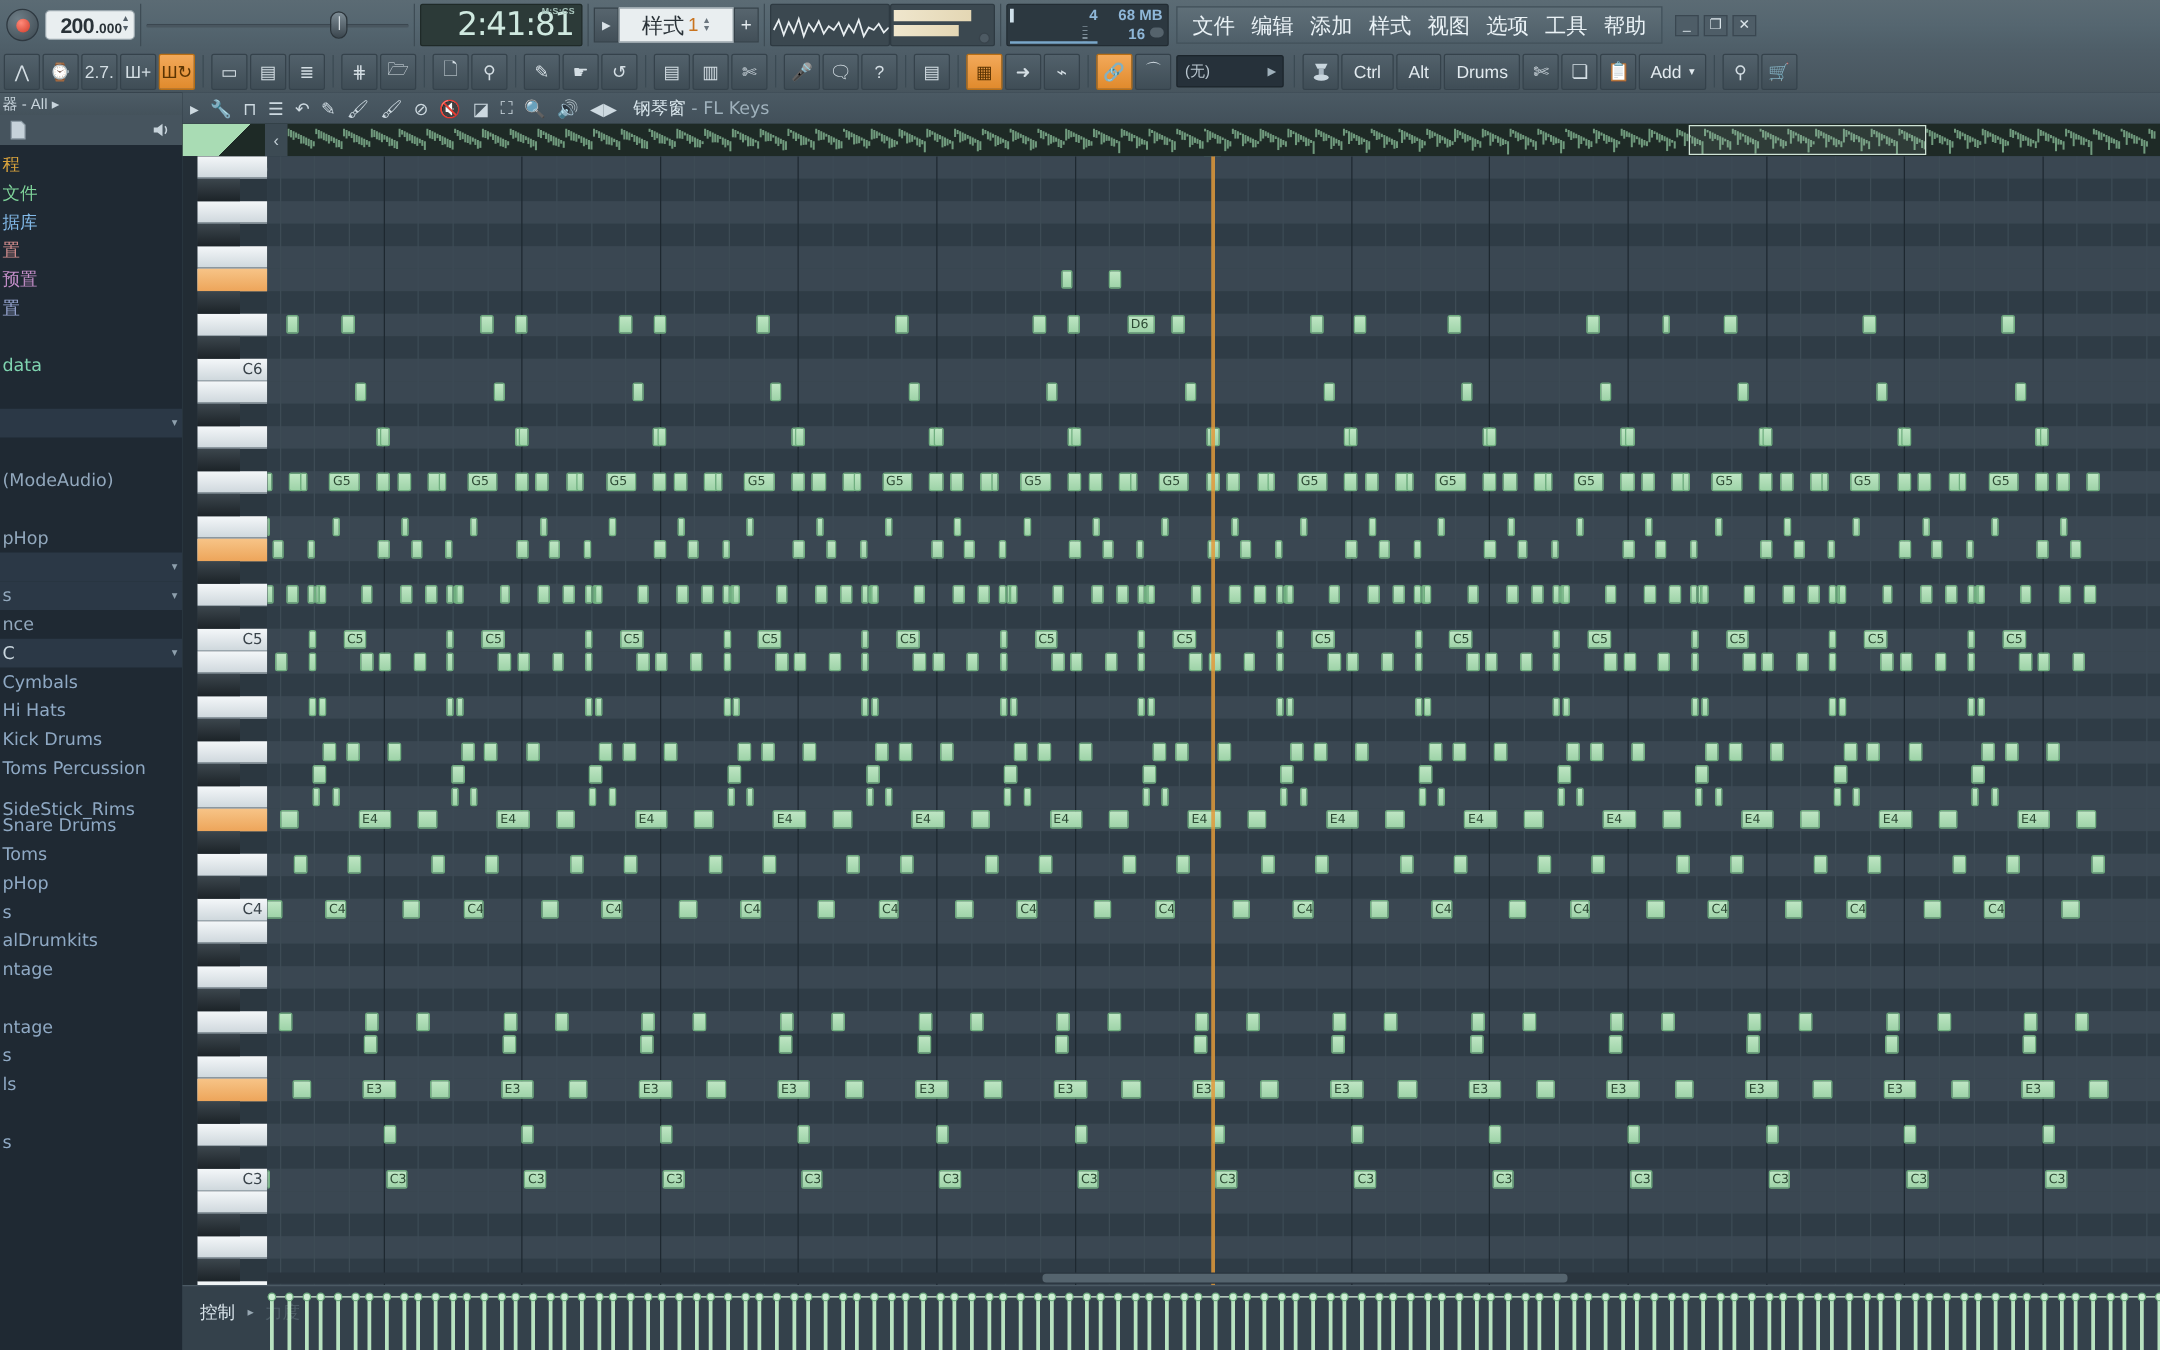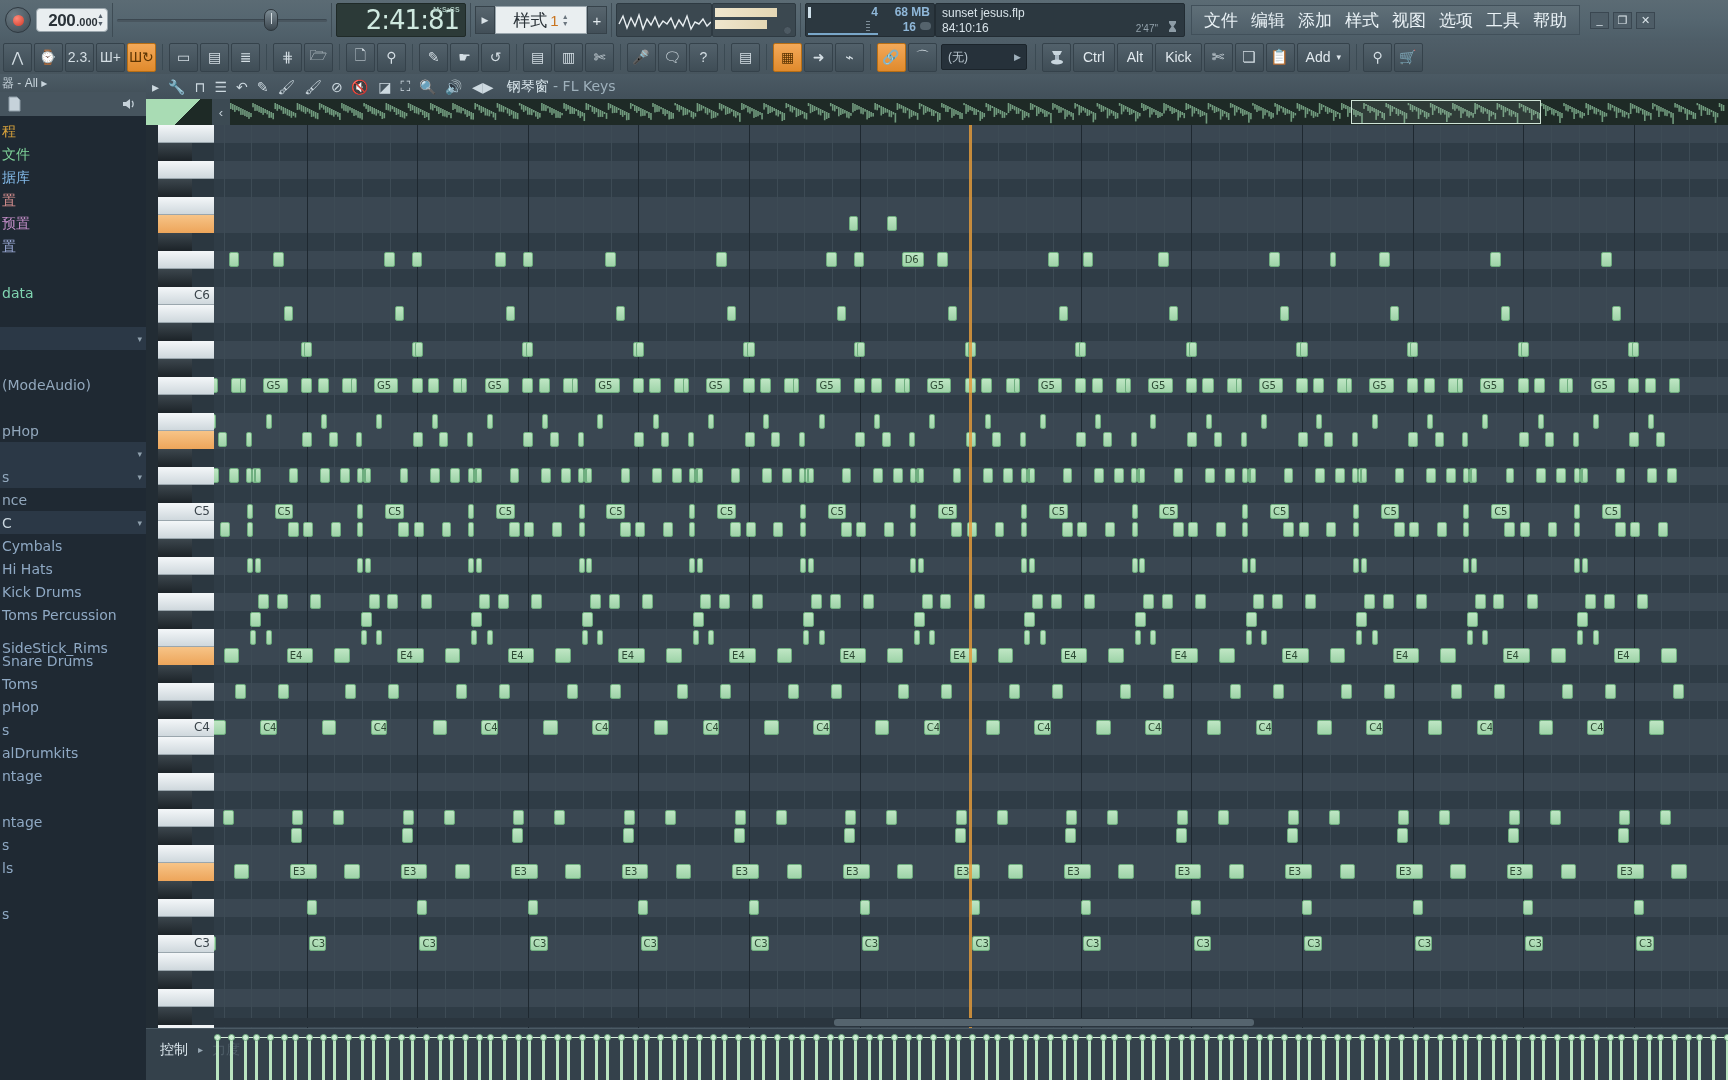--- a/index.html
+++ b/index.html
@@ -264,28 +264,20 @@
     <div class="cpu-panel">
       <i class="tickbar"></i>
       <span class="val num1">4</span>
       <span class="val mem">68 MB</span>
       <i class="dots"></i>
       <span class="val num2">16</span>
       <i class="underline"></i>
       <i class="oval"></i>
     </div>
 
-    <div class="filebox">
-      <div class="fn">sunset jesus.flp</div>
-      <div class="fl">84:10:16</div>
-      <span class="dur">2'47"</span>
-      <svg class="hourglass" viewBox="0 0 11 13">
-        <path d="M2 1h7v2l-2.5 3.5L9 10v2H2v-2l2.5-3.5L2 3z" fill="#8d9ca6"></path>
-      </svg>
-    </div>
 
     <div class="menubar">
       <span>文件</span>
       <span>编辑</span>
       <span>添加</span>
       <span>样式</span>
       <span>视图</span>
       <span>选项</span>
       <span>工具</span>
       <span>帮助</span>
@@ -294,21 +286,21 @@
     <div class="wbtns">
       <div class="wbtn">_</div>
       <div class="wbtn">❐</div>
       <div class="wbtn">✕</div>
     </div>
   </div>
 
   <div class="toolbar2" id="toolbar-row">
       <div class="tbtn" style="font-size: 14px;">⋀</div>
       <div class="tbtn" style="font-size: 14px;">⌚</div>
-      <div class="tbtn" style="font-size: 14px;">2.3.</div>
+      <div class="tbtn" style="font-size: 14px;">2.7.</div>
       <div class="tbtn" style="font-size: 14px;">Ш+</div>
       <div class="tbtn on" style="font-size: 14px;">Ш↻</div>
       <div class="tsep"></div>
       <div class="tbtn" style="font-size: 14px;">▭</div>
       <div class="tbtn" style="font-size: 14px;">▤</div>
       <div class="tbtn" style="font-size: 14px;">≣</div>
       <div class="tsep"></div>
       <div class="tbtn" style="font-size: 14px;">⋕</div>
       <div class="tbtn" style="font-size: 14px;">🗁</div>
       <div class="tsep"></div>
@@ -342,21 +334,21 @@
       <div class="tsep"></div>
       <div class="tbtn">
         <svg width="16" height="18">
           <path d="M3 3h10l-2 4H5z" fill="#c9d6de"></path>
           <rect x="6" y="7" width="4" height="6" fill="#a8b7c2"></rect>
           <ellipse cx="8" cy="14" rx="6" ry="2.5" fill="#c9d6de"></ellipse>
         </svg>
       </div>
       <div class="tkey">Ctrl</div>
       <div class="tkey">Alt</div>
-      <div class="tkey">Kick</div>
+      <div class="tkey">Drums</div>
       <div class="tbtn" style="font-size: 15px;">✄</div>
       <div class="tbtn" style="font-size: 15px;">❏</div>
       <div class="tbtn" style="font-size: 15px;">📋</div>
       <div class="addbtn">
         <span>Add</span>
         <span style="font-size: 9px;">▾</span>
       </div>
       <div class="tsep"></div>
       <div class="tbtn" style="font-size: 14px;">⚲</div>
       <div class="tbtn" style="font-size: 14px;">🛒</div>

